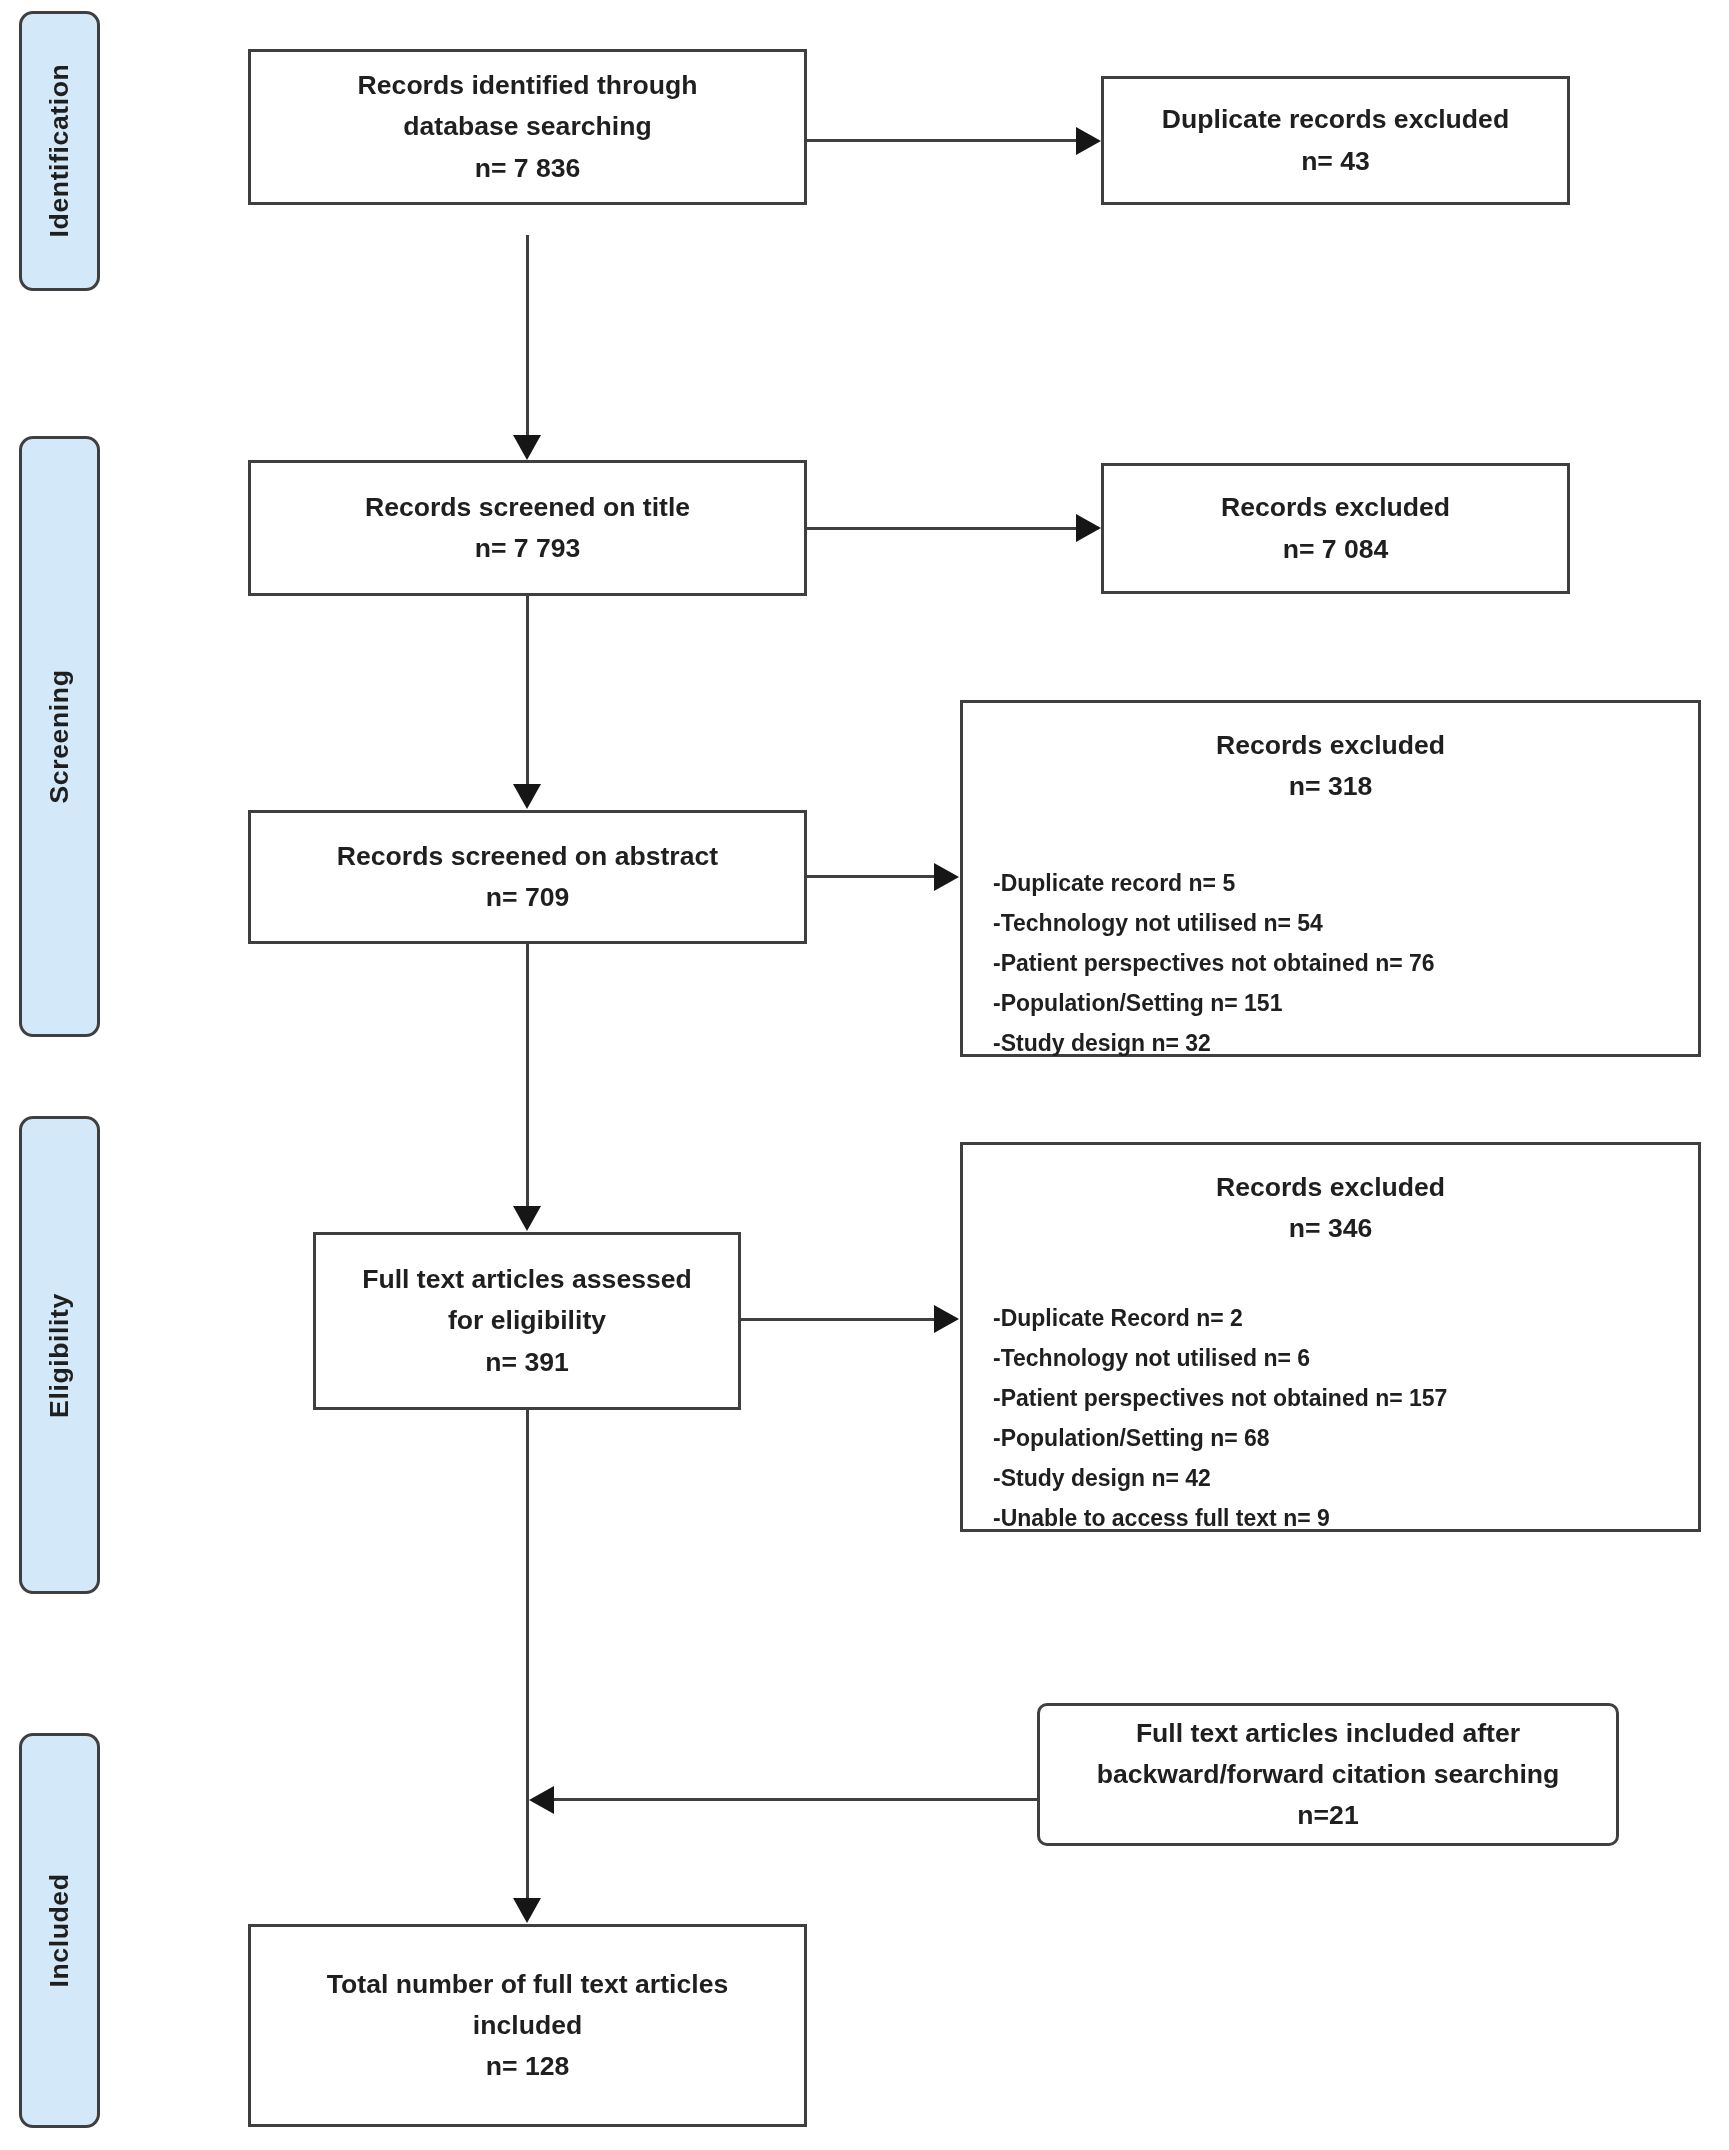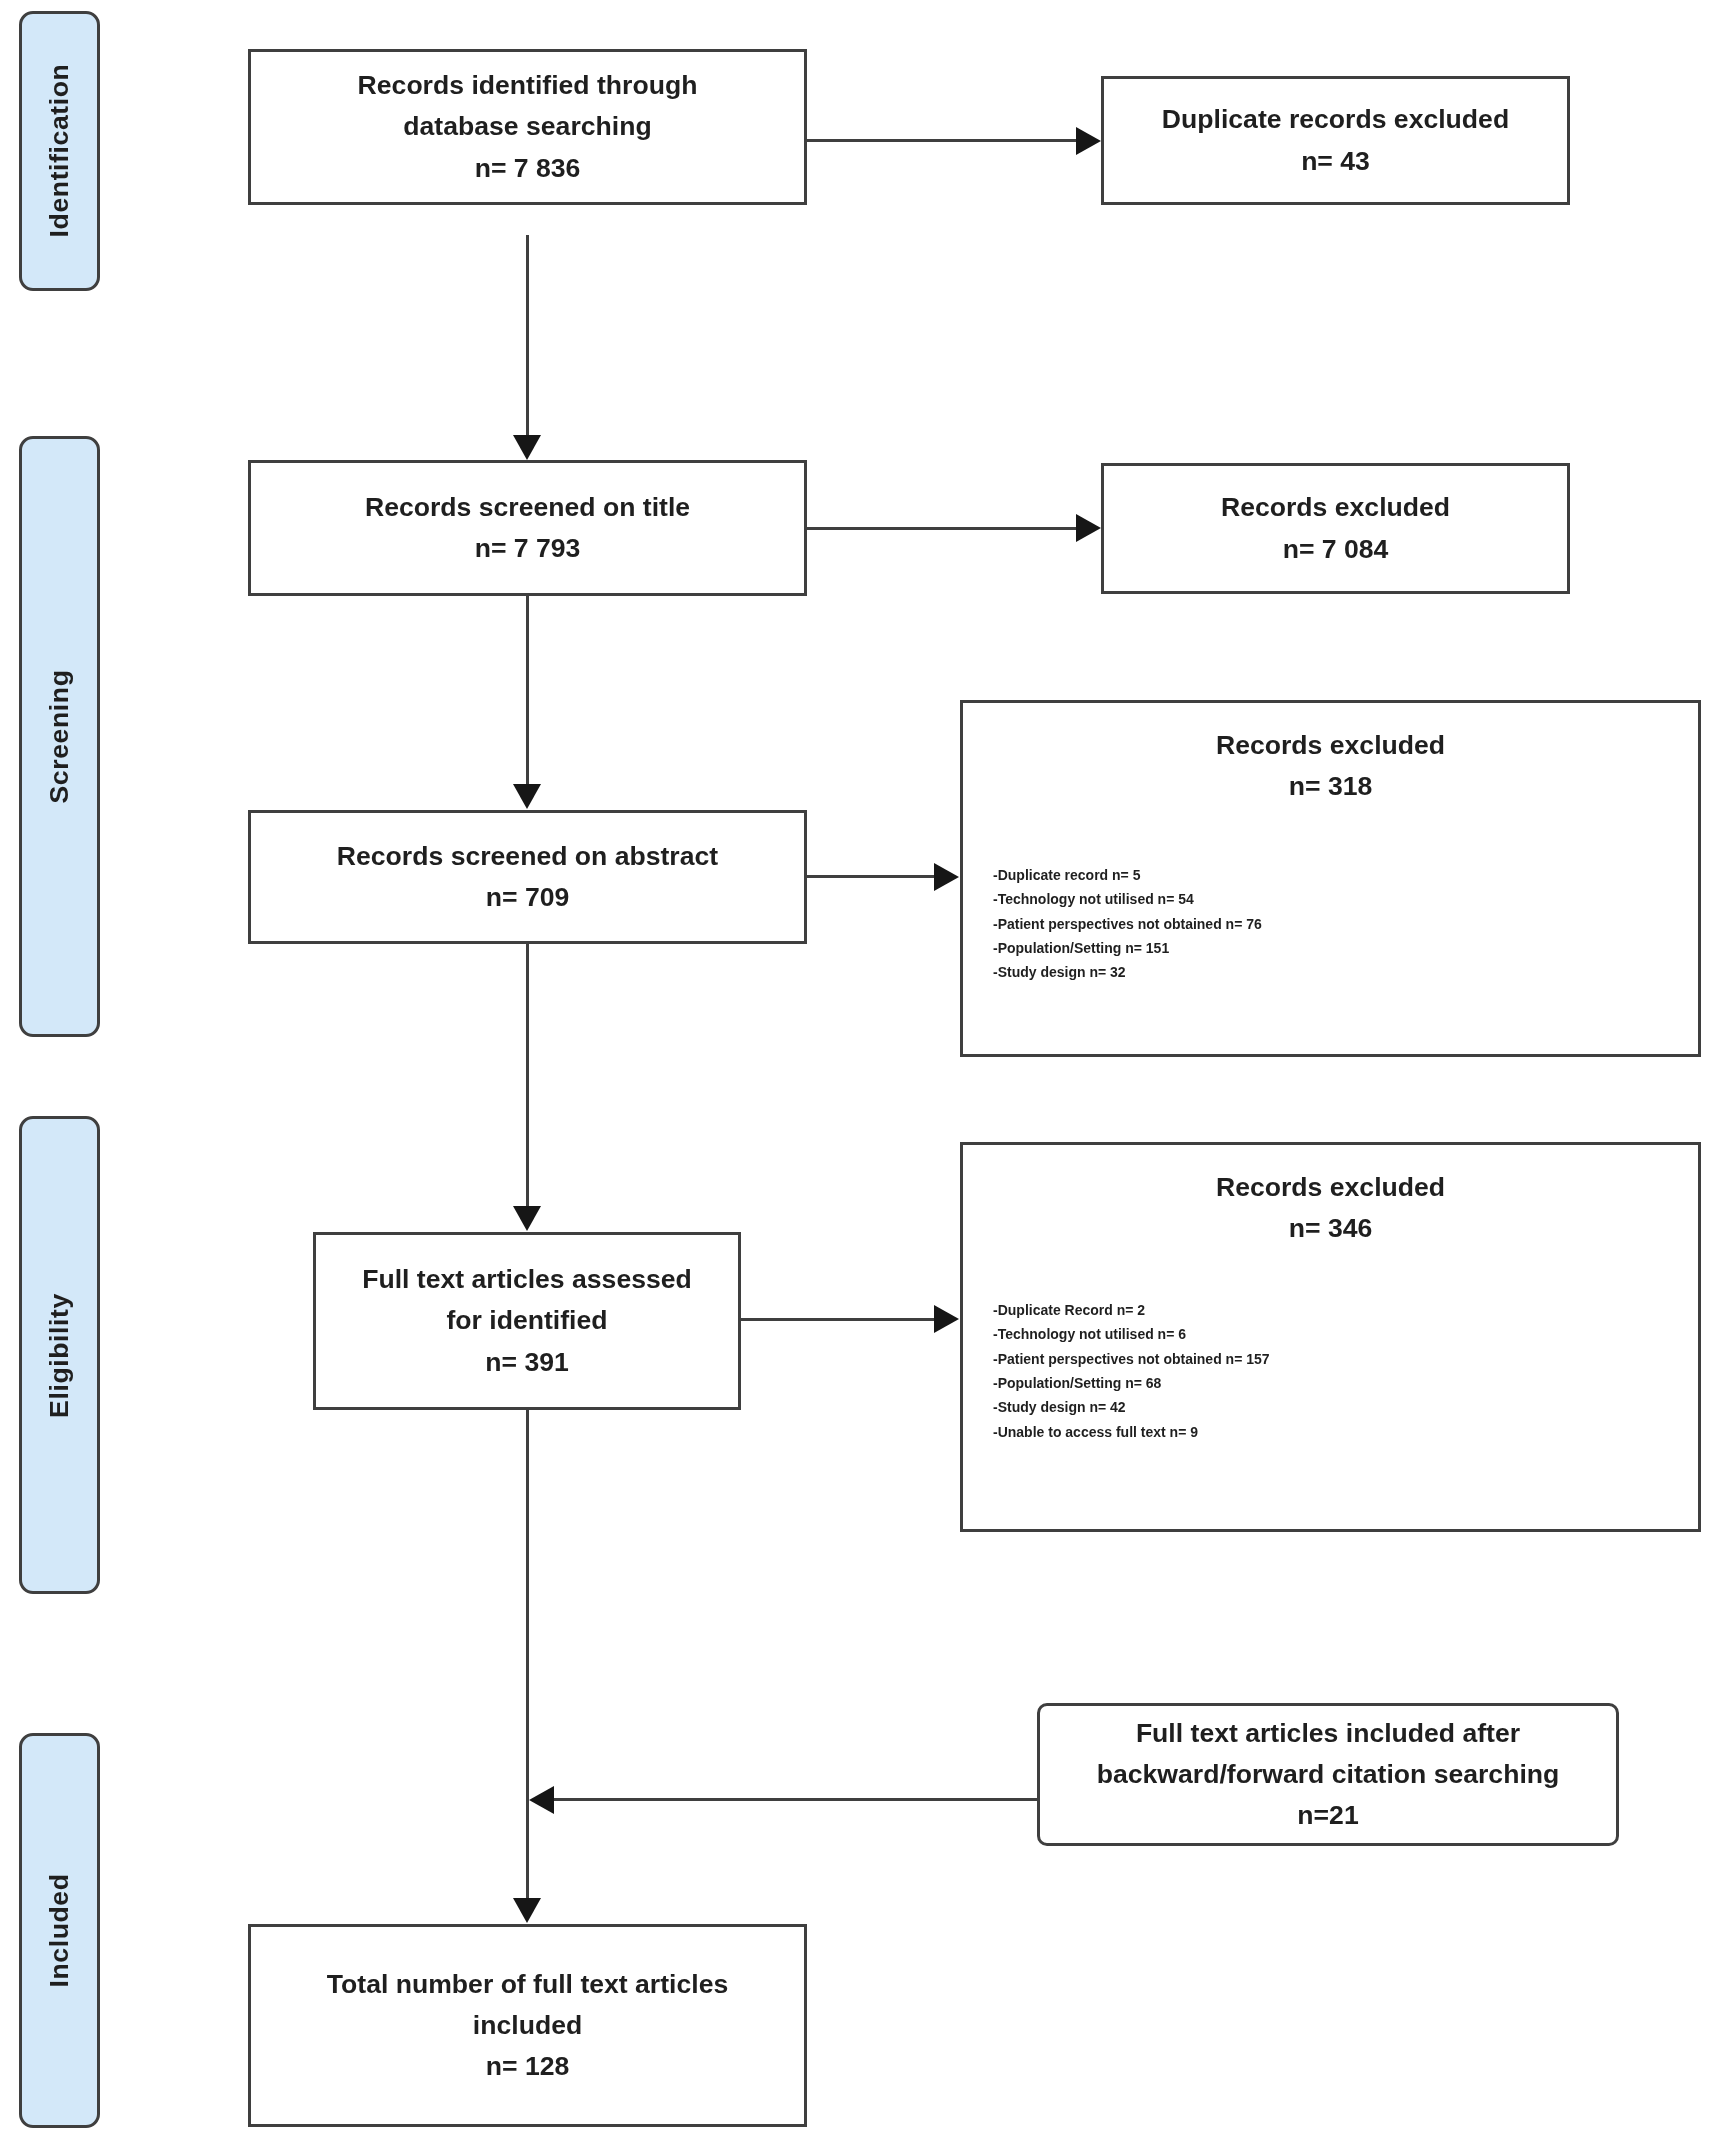--- a/index.html
+++ b/index.html
@@ -46,21 +46,21 @@
     line-height:1.55;
   }
   .node-excl{
     justify-content:flex-start;
     padding-top:21.5px;
   }
   .excl-items{
     align-self:stretch;
     text-align:left;
     padding:0 30px;
-    font-size:14px;
+    font-size:23px;
     line-height:1.74;
   }
   .gap-a{margin-top:56px;}
   .gap-b{margin-top:49px;}
   
   .line{
     position:absolute;
     background:#3f3f3f;
   }
   
@@ -129,21 +129,21 @@
       <div>-Duplicate record n= 5</div>
       <div>-Technology not utilised n= 54</div>
       <div>-Patient perspectives not obtained n= 76</div>
       <div>-Population/Setting n= 151</div>
       <div>-Study design n= 32</div>
     </div>
   </div>
 
   <div class="node" style="left:313px;top:1232px;width:428px;height:178px;">
     <div>Full text articles assessed</div>
-    <div>for identified</div>
+    <div>for eligibility</div>
     <div>n= 391</div>
   </div>
   <div class="node node-excl" style="left:960px;top:1142px;width:741px;height:390px;">
     <div>Records excluded</div>
     <div>n= 346</div>
     <div class="excl-items gap-b">
       <div>-Duplicate Record n= 2</div>
       <div>-Technology not utilised n= 6</div>
       <div>-Patient perspectives not obtained n= 157</div>
       <div>-Population/Setting n= 68</div>

